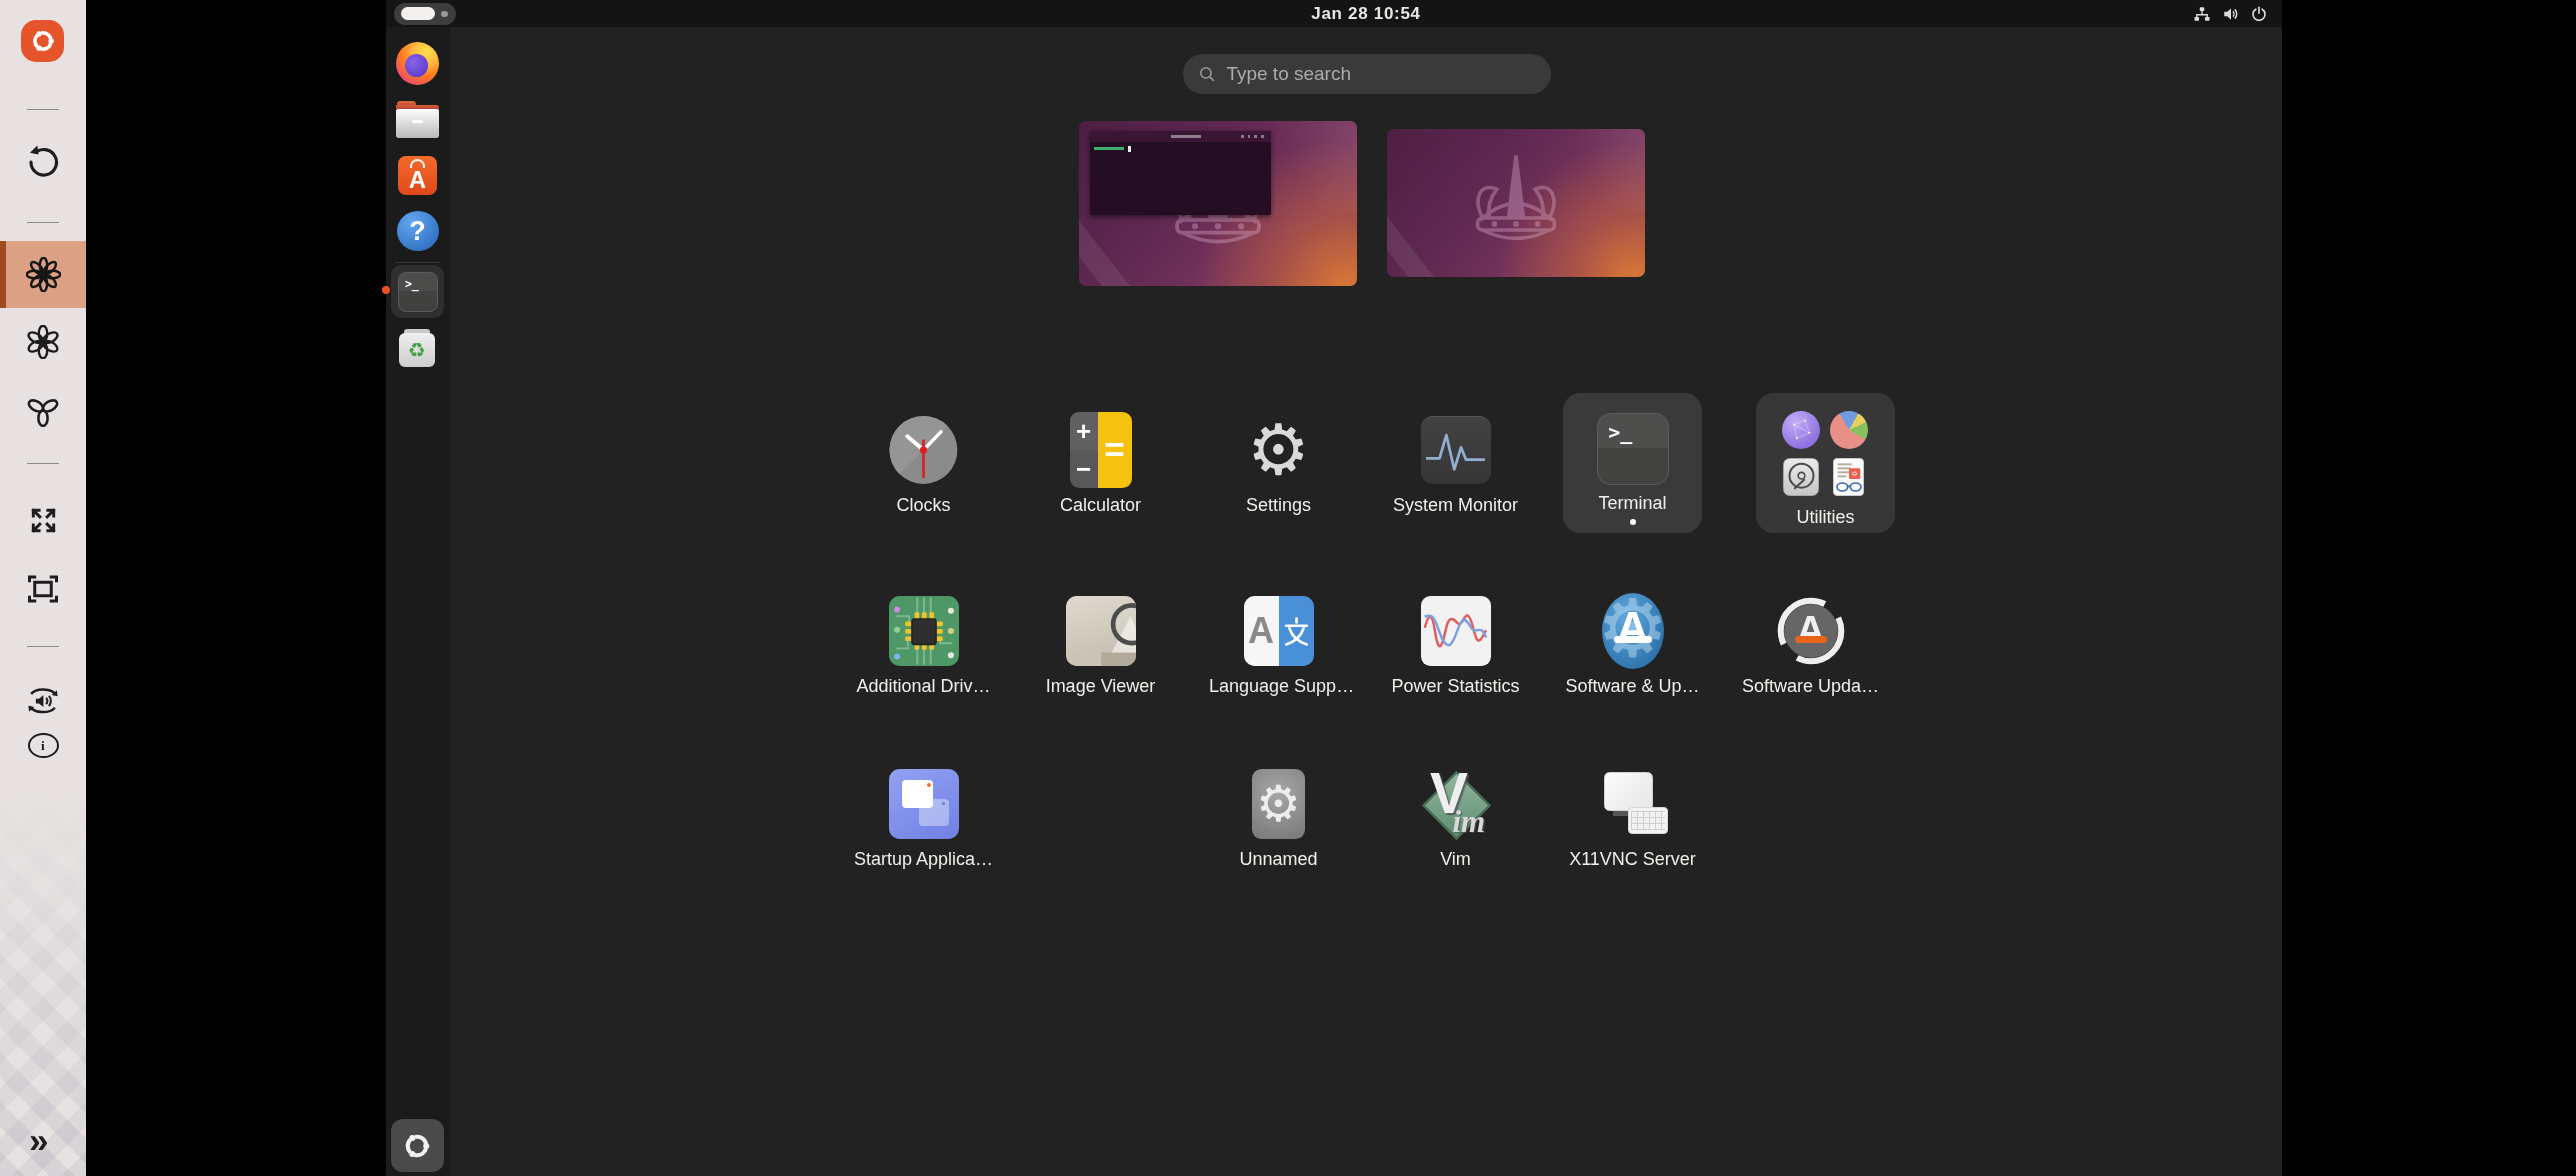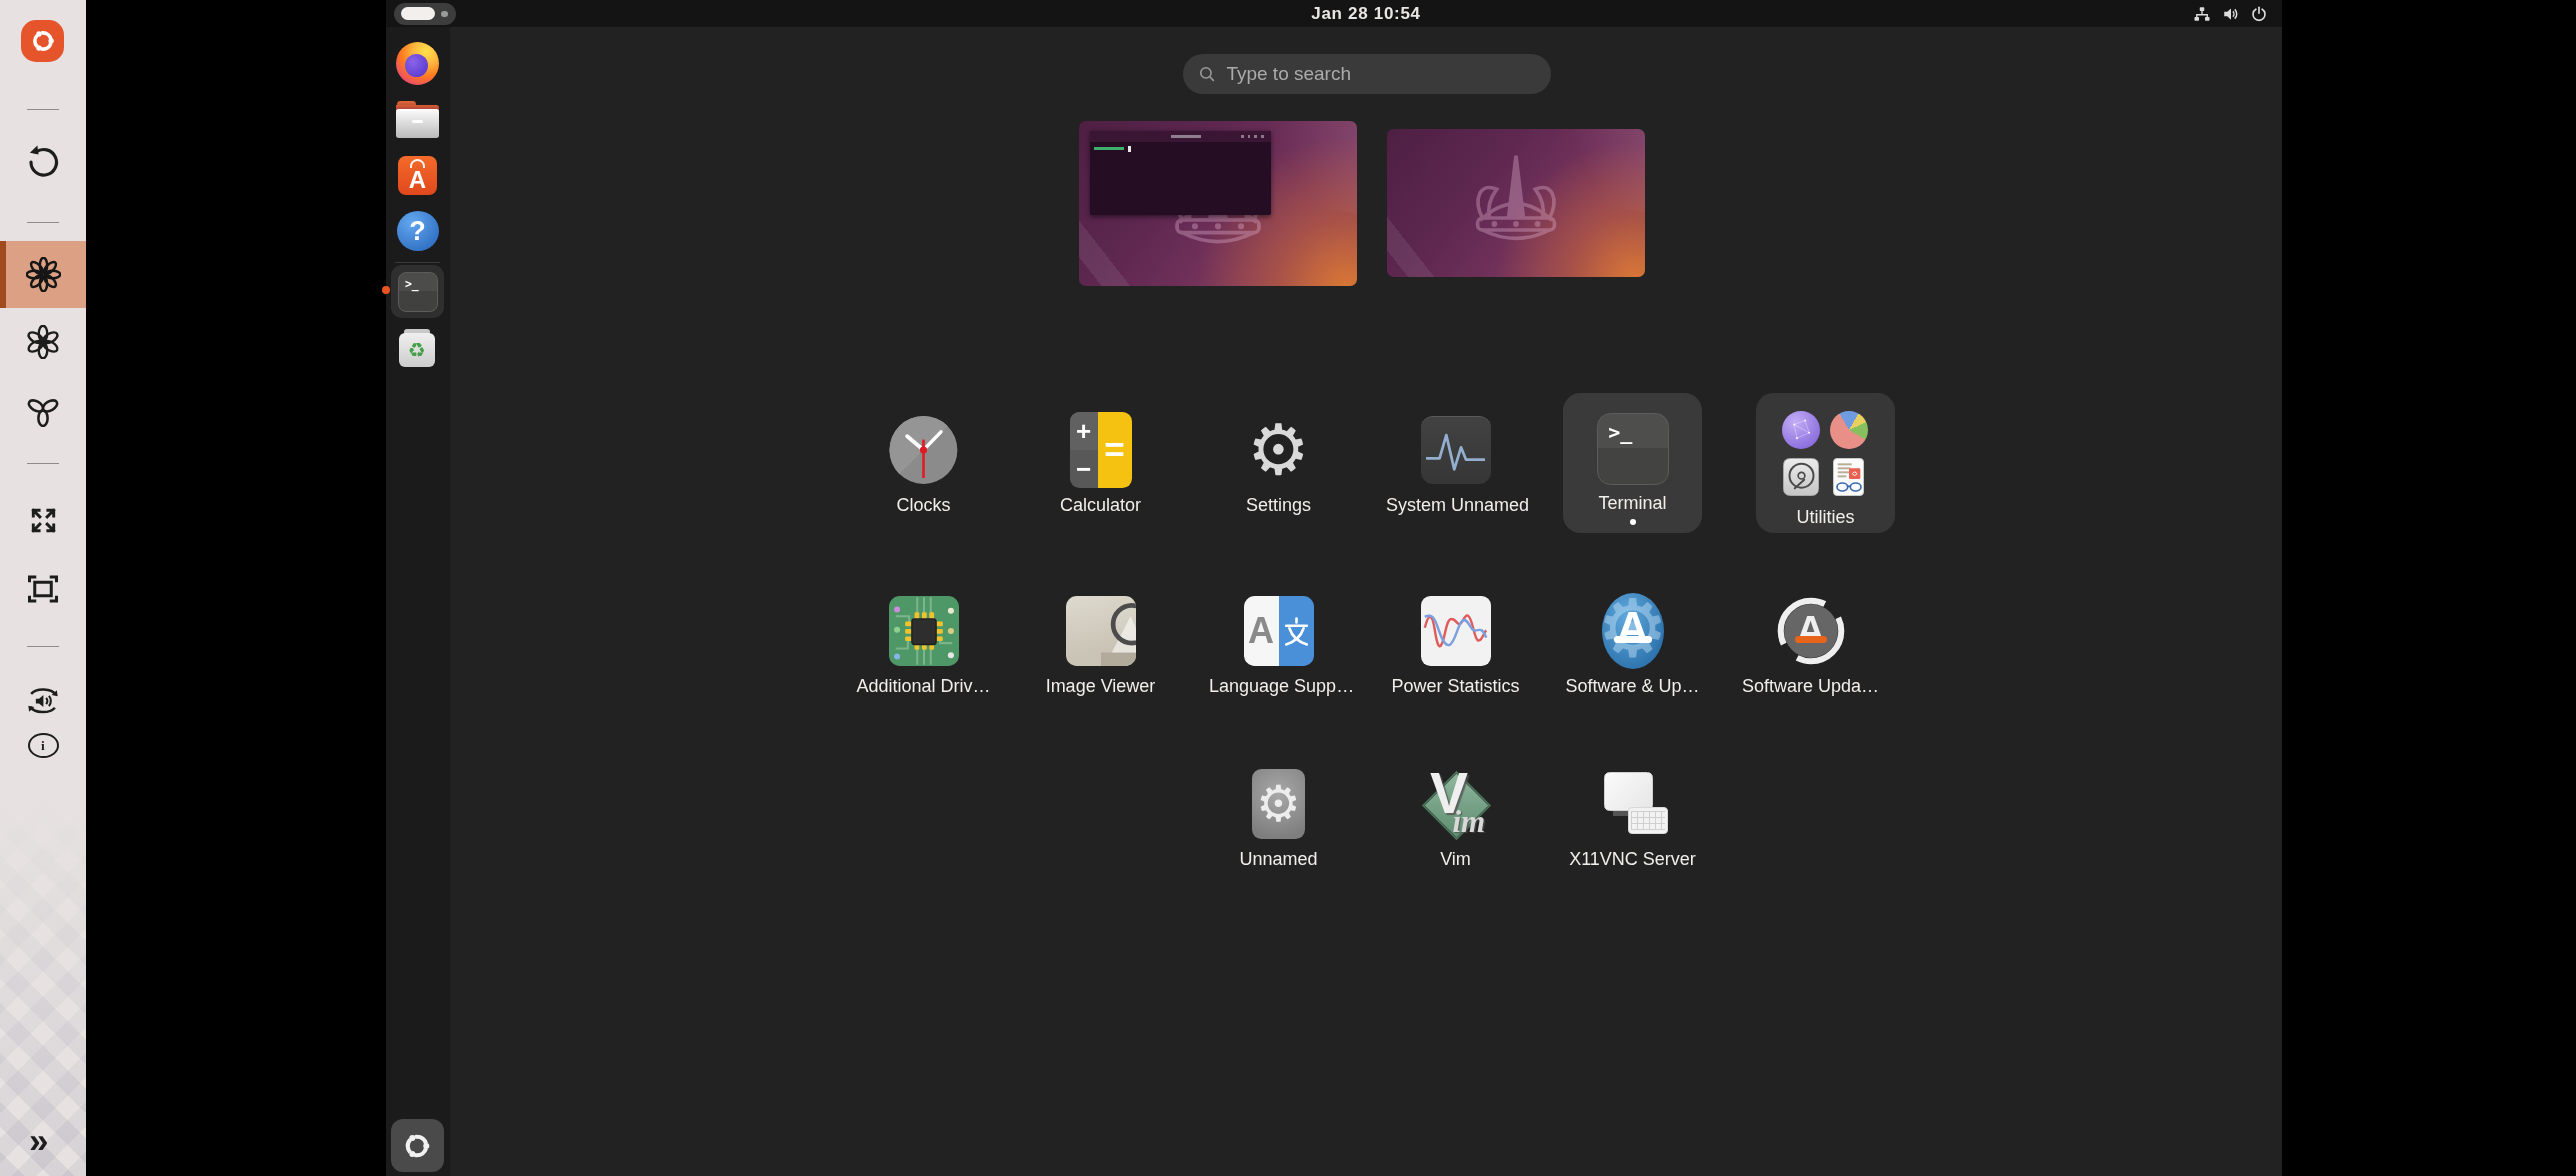--- a/index.html
+++ b/index.html
@@ -403,21 +403,21 @@
 
   <div class="cell" style="left:1000px;top:393px">
     <div class="icon-box">
       <div style="width:70px;height:67px;border-radius:12px;background:linear-gradient(#424242,#363636);
                   border-top:1.3px solid #5a5a5a;display:flex;align-items:center;justify-content:center;">
         <svg width="65" height="54" viewBox="0 0 104 88">
           <polyline points="4,56 26,56 37,18 50,74 61,38 69,58 100,58" fill="none" stroke="#93aecf" stroke-width="4.5" stroke-linejoin="round"></polyline>
         </svg>
       </div>
     </div>
-    <div class="app-label">System Unnamed</div>
+    <div class="app-label">System Monitor</div>
   </div>
 
   <div class="cell tile-sel" style="left:1177px;top:393px">
     <div class="icon-box" style="margin-top:17.5px">
       <div class="term-ic">
           <span>&gt;_</span>
         </div>
     </div>
     <div class="app-label">Terminal</div>
     <div class="grid-dot"></div>
@@ -576,20 +576,33 @@
           <circle cx="52" cy="52" r="40" fill="#666666"></circle>
           <circle cx="52" cy="52" r="45" fill="none" stroke="#efefef" stroke-width="9" stroke-dasharray="112 29" stroke-dashoffset="20"></circle>
         </svg>
         <div class="A">A</div>
         <div class="bar"></div>
       </div>
     </div>
     <div class="app-label">Software Upda…</div>
   </div>
 
+  <div class="cell" style="left:468px;top:747px">
+    <div class="icon-box">
+      <div style="width:70px;height:70px;border-radius:10.8px;position:relative;
+                  background:linear-gradient(150deg,#93a2f2,#6f80e4);">
+        <div style="position:absolute;left:13.5px;top:10.8px;width:31px;height:28px;border-radius:4px;background:#fff;"></div>
+        <div style="position:absolute;left:38px;top:14px;width:4px;height:4px;border-radius:50%;background:#e8732a;"></div>
+        <div style="position:absolute;left:30px;top:30px;width:30px;height:27px;border-radius:4px;
+                    background:rgba(255,255,255,.38);"></div>
+        <div style="position:absolute;left:53px;top:33px;width:3.4px;height:3.4px;border-radius:50%;background:rgba(60,70,140,.5);"></div>
+      </div>
+    </div>
+    <div class="app-label">Startup Applica…</div>
+  </div>
 
 
   <div class="cell" style="left:823px;top:747px">
     <div class="icon-box">
       <div style="width:53px;height:70px;border-radius:9.4px;
                   background:radial-gradient(circle at 50% 35%,#a8a8a8,#7e7e7e 85%);
                   display:flex;align-items:center;justify-content:center;">
         <span class="glyph" style="font-size:50px;color:#ededed">⚙</span>
       </div>
     </div>

